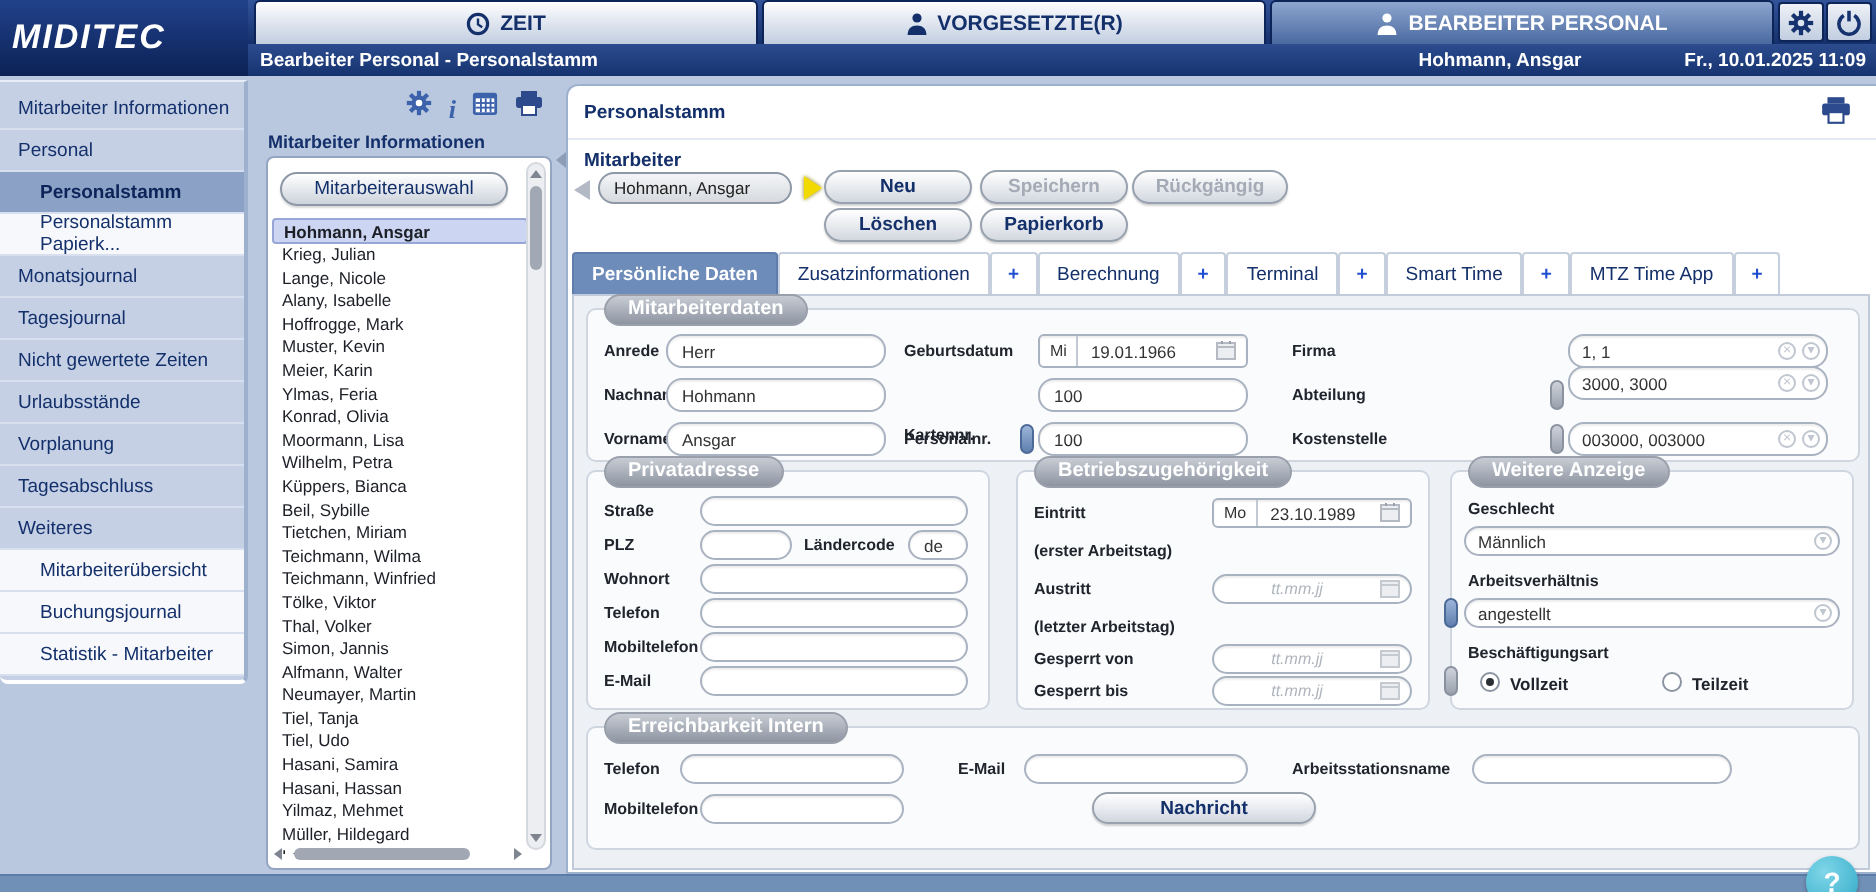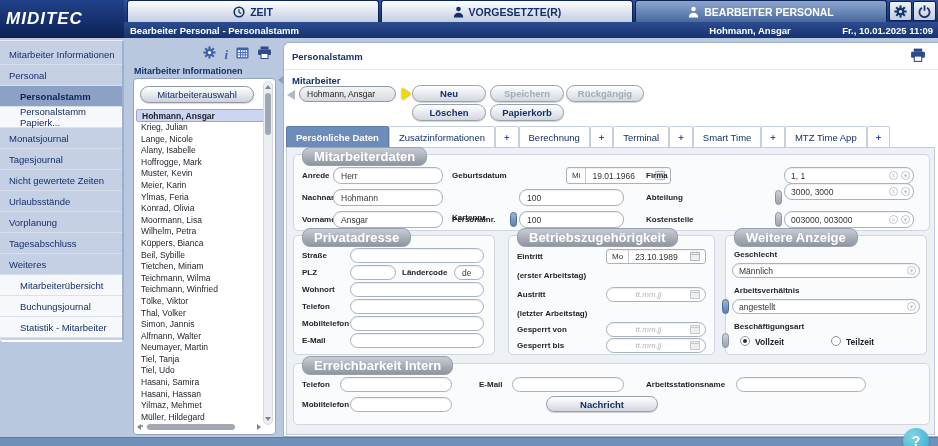--- a/index.html
+++ b/index.html
@@ -105,21 +105,21 @@
   .ctab { height:21px; display:flex; align-items:center; padding:0 9px; font-size:9.5px; color:#14306b;
           background:#fff; border:1px solid #c6cfdd; border-bottom:none; border-radius:2px 2px 0 0;
           cursor:pointer; white-space:nowrap; }
   .ctab.active { background:#6e8cba; color:#fff; font-weight:bold; border-color:#5e7dad; }
   .ctab.plus { color:#1f4fd0; font-weight:bold; padding:0 8px; }
 
   .content { position:absolute; left:2px; top:104px; width:649px; height:288px;
              background:#edf1f6; border:1px solid #c2cbda; }
 
   .fieldset { position:absolute; background:#fafbfd; border:1px solid #d0d6e0; border-radius:5px; }
-  .legend { position:absolute; top:-8px; left:8px; padding:2px 11px; font-size:13px; font-weight:bold;
+  .legend { position:absolute; top:-8px; left:8px; padding:2px 11px; font-size:10px; font-weight:bold;
             color:#fff; background:linear-gradient(#c7ccd4,#8e95a1); border:1px solid #9aa0ab;
             border-radius:8px; line-height:1; white-space:nowrap; }
   .flabel { position:absolute; font-size:8px; font-weight:bold; color:#20242c; line-height:17px; white-space:nowrap; }
   .inp { position:absolute; background:#fff; border:1px solid #a9b2c0; border-radius:8px;
          font-size:8.5px; color:#333; padding:0 7px; font-family:inherit; outline:none;
          box-shadow:inset 0 1px 1px rgba(0,0,0,.07); }
   .pillfield { position:absolute; background:#fff; border:1px solid #a9b2c0; border-radius:8px;
                display:flex; align-items:center; font-size:8.5px; color:#333;
                box-shadow:inset 0 1px 1px rgba(0,0,0,.07); }
   .day-seg { padding:0 5px; border-right:1px solid #c3c9d2; font-size:8px; color:#333; align-self:stretch;
@@ -451,21 +451,21 @@
       <div class="fieldset" style="left:6px; top:6px; width:637px; height:77px;">
         <div class="legend">Mitarbeiterdaten</div>
         <div class="flabel" style="left:8px; top:12px;">Anrede</div>
         <input class="inp" style="left: 39px; top: 12px; width: 110px; height: 17px;" value="Herr">
         <div class="flabel" style="left:8px; top:34px;">Nachname</div>
         <input class="inp" style="left: 39px; top: 34px; width: 110px; height: 17px;" value="Hohmann">
         <div class="flabel" style="left:8px; top:56px;">Vorname</div>
         <input class="inp" style="left: 39px; top: 56px; width: 110px; height: 17px;" value="Ansgar">
 
         <div class="flabel" style="left:158px; top:12px;">Geburtsdatum</div>
-        <div class="pillfield" style="left:225px; top:12px; width:105px; height:17px; border-radius:3px;margin-left:47px;">
+        <div class="pillfield" style="left:225px; top:12px; width:105px; height:17px; border-radius:3px;">
           <span class="day-seg">Mi</span>
           <span class="date-text">19.01.1966</span>
           <span class="cal-ic"><svg width="10" height="10" viewBox="0 0 10 10">
                 <rect x="0.5" y="1.5" width="9" height="8" fill="#eceef1" stroke="#b5bac2"></rect>
                 <line x1="0.5" y1="3.5" x2="9.5" y2="3.5" stroke="#b5bac2"></line>
                 <line x1="3" y1="0.5" x2="3" y2="2" stroke="#9aa0aa"></line>
                 <line x1="7" y1="0.5" x2="7" y2="2" stroke="#9aa0aa"></line>
               </svg></span>
         </div>
         <div class="flabel" style="left:158px; top:34px;margin-top:20px;">Kartennr.</div>

